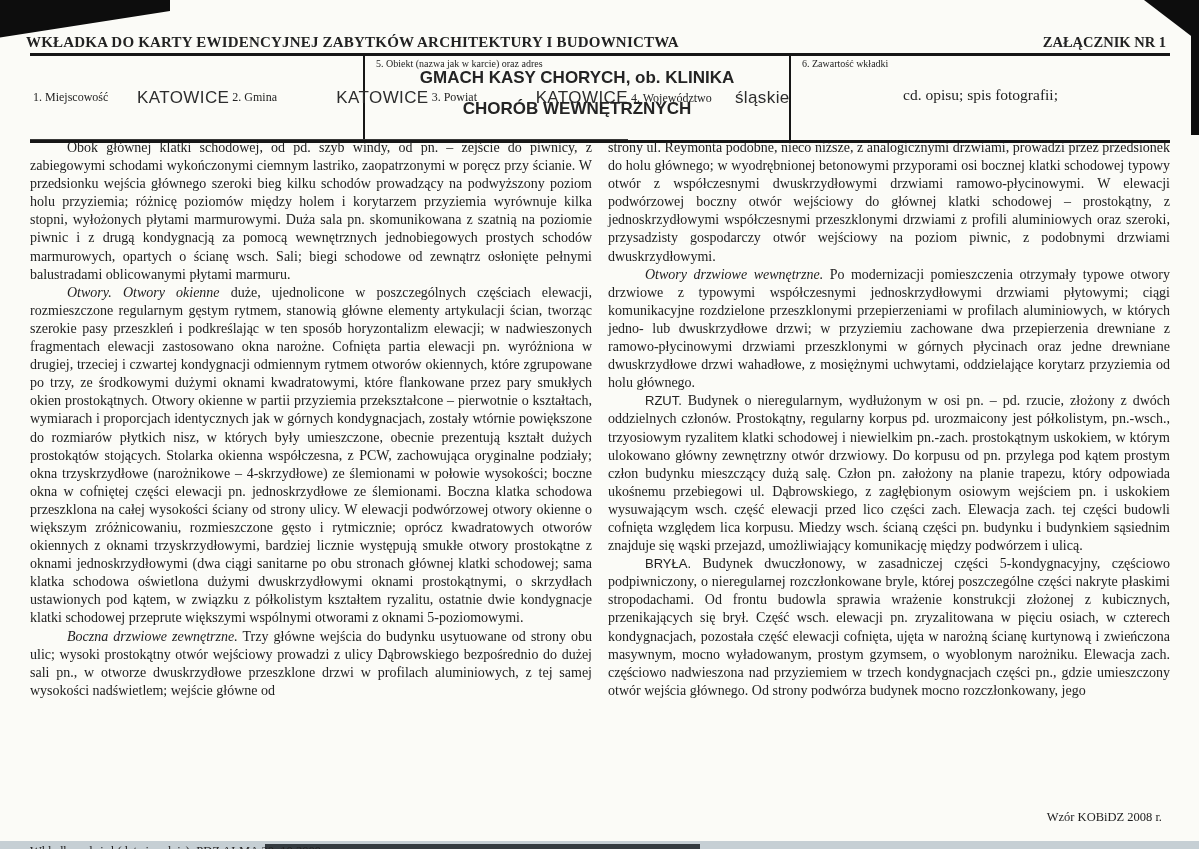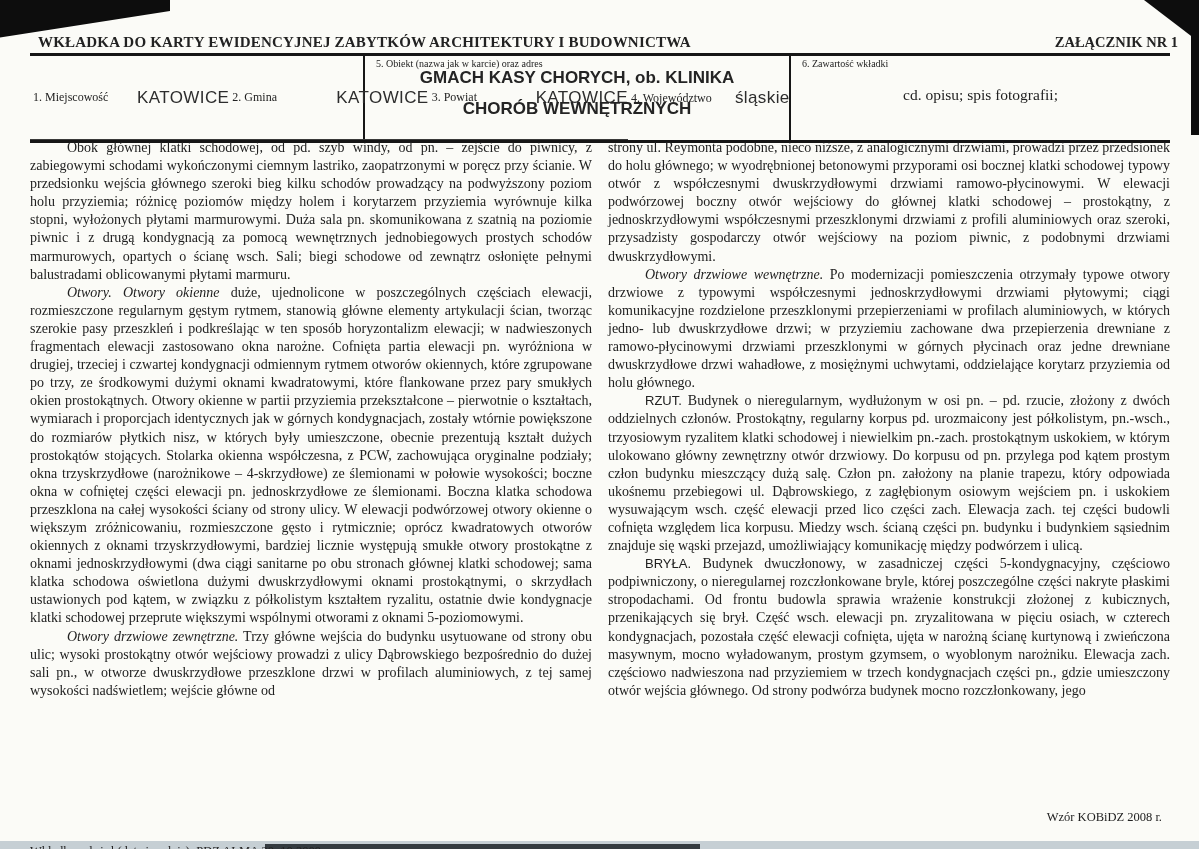--- a/index.html
+++ b/index.html
@@ -15,21 +15,21 @@
   
   .corner-tl{position:absolute;top:0;left:0;width:170px;height:52px;background:#0d0d0d;
     clip-path:polygon(0 0,100% 0,100% 21%,0 72%);}
   .corner-tr{position:absolute;top:0;right:0;width:55px;height:42px;background:#0d0d0d;
     clip-path:polygon(0 0,100% 0,100% 100%);}
   .edge-right{position:absolute;top:0;right:0;width:8px;height:135px;background:#0d0d0d;}
   .scan-bottom{position:absolute;bottom:0;left:0;width:100%;height:8px;background:#c6cfd4;}
   .scan-bottom-dark{position:absolute;bottom:0;left:265px;width:435px;height:5px;background:#343b40;}
 
   
-  .masthead{position:absolute;left:38px;top:34px;width:1140px;display:flex;
+  .masthead{position:absolute;left:26px;top:34px;width:1140px;display:flex;
     justify-content:space-between;align-items:flex-end;}
   .doc-title{font-weight:bold;font-size:15px;letter-spacing:0.2px;white-space:nowrap;}
   .attachment{font-weight:bold;font-size:14.5px;white-space:nowrap;}
 
   
   .htable{position:absolute;left:30px;top:53px;width:1140px;height:84px;
     border-top:3px solid #161616;border-bottom:3px solid #161616;display:flex;}
   .hcol1{width:333px;border-right:2px solid #161616;display:flex;}
   .field-row{flex:1;display:flex;align-items:center;border-bottom:1px solid #3a3a3a;}
   .field-row:last-child{border-bottom:none;}
@@ -102,21 +102,21 @@
     </div>
     <div class="hcol3">
       <span class="cell-label">6. Zawartość wkładki</span>
       <div class="contents-value">cd. opisu; spis fotografii;</div>
     </div>
   </div>
 
   <div class="body-col left" lang="pl">
       <p class="para"><span>Obok głównej klatki schodowej, od pd. szyb windy, od pn. – zejście do piwnicy, z zabiegowymi schodami wykończonymi ciemnym lastriko, zaopatrzonymi w poręcz przy ścianie. W przedsionku wejścia głównego szeroki bieg kilku schodów prowadzący na podwyższony poziom holu przyziemia; różnicę poziomów między holem i korytarzem przyziemia wyrównuje kilka stopni, wyłożonych płytami marmurowymi. Duża sala pn. skomunikowana z szatnią na poziomie piwnic i z drugą kondygnacją za pomocą wewnętrznych jednobiegowych prostych schodów marmurowych, opartych o ścianę wsch. Sali; biegi schodowe od zewnątrz osłonięte pełnymi balustradami oblicowanymi płytami marmuru.</span></p>
       <p class="para"><span class="italic">Otwory. Otwory okienne</span><span> duże, ujednolicone w poszczególnych częściach elewacji, rozmieszczone regularnym gęstym rytmem, stanowią główne elementy artykulacji ścian, tworząc szerokie pasy przeszkleń i podkreślając w ten sposób horyzontalizm elewacji; w nadwieszonych fragmentach elewacji zastosowano okna narożne. Cofnięta partia elewacji pn. wyróżniona w drugiej, trzeciej i czwartej kondygnacji odmiennym rytmem otworów okiennych, które zgrupowane po trzy, ze środkowymi dużymi oknami kwadratowymi, które flankowane przez pary smukłych okien prostokątnych. Otwory okienne w partii przyziemia przekształcone – pierwotnie o kształtach, wymiarach i proporcjach identycznych jak w górnych kondygnacjach, zostały wtórnie powiększone do rozmiarów płytkich nisz, w których były umieszczone, obecnie prezentują kształt dużych prostokątów stojących. Stolarka okienna współczesna, z PCW, zachowująca oryginalne podziały; okna trzyskrzydłowe (narożnikowe – 4-skrzydłowe) ze ślemionami w połowie wysokości; boczne okna w cofniętej części elewacji pn. jednoskrzydłowe ze ślemionami. Boczna klatka schodowa przeszklona na całej wysokości ściany od strony ulicy. W elewacji podwórzowej otwory okienne o większym zróżnicowaniu, rozmieszczone gęsto i rytmicznie; oprócz kwadratowych otworów okiennych z oknami trzyskrzydłowymi, bardziej licznie występują smukłe otwory prostokątne z oknami jednoskrzydłowymi (dwa ciągi sanitarne po obu stronach głównej klatki schodowej; sama klatka schodowa oświetlona dużymi dwuskrzydłowymi oknami prostokątnymi, o skrzydłach ustawionych pod kątem, w związku z półkolistym kształtem ryzalitu, ostatnie dwie kondygnacje klatki schodowej przeprute większymi wspólnymi otworami z oknami 5-poziomowymi.</span></p>
-      <p class="para"><span class="italic">Otwory drzwiowe zewnętrzne.</span><span> Trzy główne wejścia do budynku usytuowane od strony obu ulic; wysoki prostokątny otwór wejściowy prowadzi z ulicy Dąbrowskiego bezpośrednio do dużej sali pn., w otworze dwuskrzydłowe przeszklone drzwi w profilach aluminiowych, z tej samej wysokości nadświetlem; wejście główne od</span></p>
+      <p class="para"><span class="italic">Boczna drzwiowe zewnętrzne.</span><span> Trzy główne wejścia do budynku usytuowane od strony obu ulic; wysoki prostokątny otwór wejściowy prowadzi z ulicy Dąbrowskiego bezpośrednio do dużej sali pn., w otworze dwuskrzydłowe przeszklone drzwi w profilach aluminiowych, z tej samej wysokości nadświetlem; wejście główne od</span></p>
     </div>
   <div class="body-col right" lang="pl">
       <p class="para no-indent"><span>strony ul. Reymonta podobne, nieco niższe, z analogicznymi drzwiami, prowadzi przez przedsionek do holu głównego; w wyodrębnionej betonowymi przyporami osi bocznej klatki schodowej typowy otwór z współczesnymi dwuskrzydłowymi drzwiami ramowo-płycinowymi. W elewacji podwórzowej boczny otwór wejściowy do głównej klatki schodowej – prostokątny, z jednoskrzydłowymi współczesnymi przeszklonymi drzwiami z profili aluminiowych oraz szeroki, przysadzisty gospodarczy otwór wejściowy na poziom piwnic, z podobnymi drzwiami dwuskrzydłowymi.</span></p>
       <p class="para"><span class="italic">Otwory drzwiowe wewnętrzne.</span><span> Po modernizacji pomieszczenia otrzymały typowe otwory drzwiowe z typowymi współczesnymi jednoskrzydłowymi drzwiami płytowymi; ciągi komunikacyjne rozdzielone przeszklonymi przepierzeniami w profilach aluminiowych, w których jedno- lub dwuskrzydłowe drzwi; w przyziemiu zachowane dwa przepierzenia drewniane z ramowo-płycinowymi drzwiami przeszklonymi w górnych płycinach oraz jedne drewniane dwuskrzydłowe drzwi wahadłowe, z mosiężnymi uchwytami, oddzielające korytarz przyziemia od holu głównego.</span></p>
       <p class="para"><span class="sans">RZUT.</span><span> Budynek o nieregularnym, wydłużonym w osi pn. – pd. rzucie, złożony z dwóch oddzielnych członów. Prostokątny, regularny korpus pd. urozmaicony jest półkolistym, pn.-wsch., trzyosiowym ryzalitem klatki schodowej i niewielkim pn.-zach. prostokątnym uskokiem, w którym ulokowano główny zewnętrzny otwór drzwiowy. Do korpusu od pn. przylega pod kątem prostym człon budynku mieszczący dużą salę. Człon pn. założony na planie trapezu, który odpowiada ukośnemu przebiegowi ul. Dąbrowskiego, z zagłębionym osiowym wejściem pn. i uskokiem wysuwającym wsch. część elewacji przed lico części zach. Elewacja zach. tej części budowli cofnięta względem lica korpusu. Miedzy wsch. ścianą części pn. budynku i budynkiem sąsiednim znajduje się wąski przejazd, umożliwiający komunikację między podwórzem i ulicą.</span></p>
       <p class="para"><span class="sans">BRYŁA.</span><span> Budynek dwuczłonowy, w zasadniczej części 5-kondygnacyjny, częściowo podpiwniczony, o nieregularnej rozczłonkowane bryle, której poszczególne części nakryte płaskimi stropodachami. Od frontu budowla sprawia wrażenie konstrukcji złożonej z kubicznych, przenikających się brył. Część wsch. elewacji pn. zryzalitowana w pięciu osiach, w czterech kondygnacjach, pozostała część elewacji cofnięta, ujęta w narożną ścianę kurtynową i zwieńczona masywnym, mocno wyładowanym, prostym gzymsem, o wyoblonym narożniku. Elewacja zach. częściowo nadwieszona nad przyziemiem w trzech kondygnacjach części pn., gdzie umieszczony otwór wejścia głównego. Od strony podwórza budynek mocno rozczłonkowany, jego</span></p>
     </div>
 
   <div class="footer-left">Wkładkę założył (data i podpis): PDZ ALMA 20. 10.2009</div>
   <div class="footer-right">Wzór KOBiDZ 2008 r.</div>

